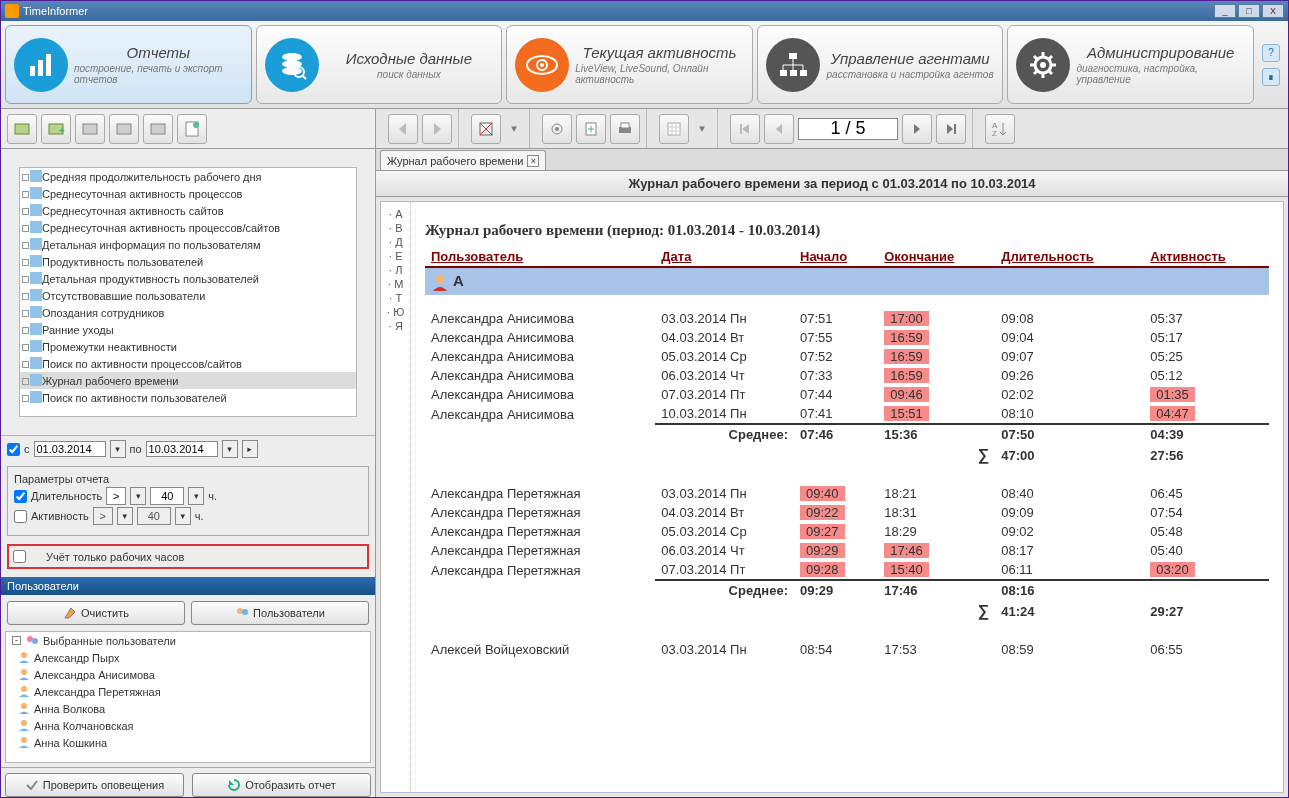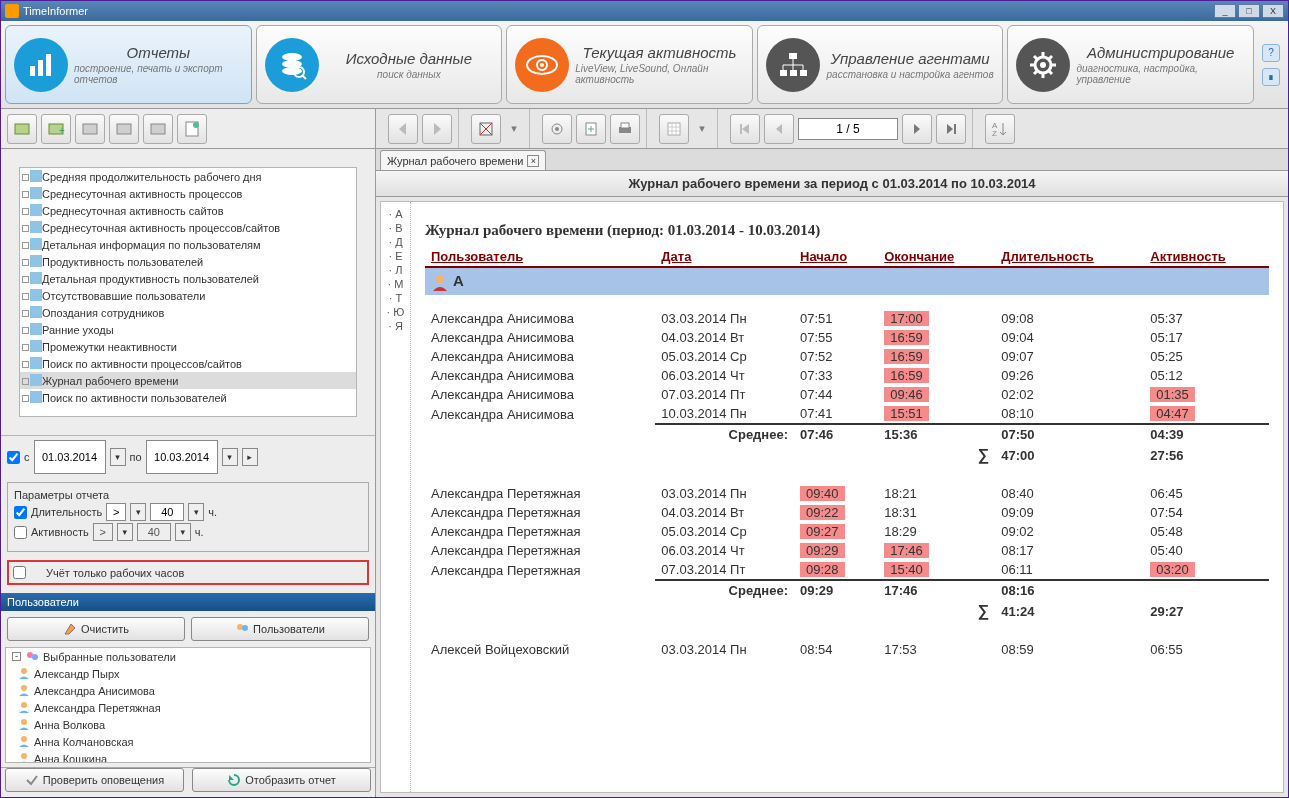--- a/index.html
+++ b/index.html
@@ -22,54 +22,54 @@
 .content{flex:1;display:flex;overflow:hidden;}
 .leftcol{width:375px;border-right:1px solid #9a9a9a;display:flex;flex-direction:column;background:#ededed;}
 .lefttoolbar{height:40px;border-bottom:1px solid #9a9a9a;display:flex;align-items:center;padding:0 6px;gap:4px;}
 .tbtn{width:30px;height:30px;border:1px solid #aaa;border-radius:3px;background:linear-gradient(#fafafa,#e2e2e2);display:flex;align-items:center;justify-content:center;color:#7a7a7a;}
 .treebox{flex:0 0 250px;overflow:auto;background:#fff;border:1px solid #b5b5b5;margin:18px;}
 .treerow{display:flex;align-items:center;height:17px;padding:0 4px 0 22px;position:relative;white-space:nowrap;cursor:pointer;}
 .treerow .dot{position:absolute;left:2px;top:6px;width:7px;height:7px;border:1px solid #999;}
 .treerow .ric{position:absolute;left:10px;top:2px;width:12px;height:12px;}
 .treerow.sel{background:#dcdcdc;}
 .daterow{padding:4px 6px;display:flex;align-items:center;gap:4px;font-size:11px;border-top:1px solid #b5b5b5;}
-.daterow input[type=text]{width:72px;height:34px;border:1px solid #888;padding:0 2px;font-size:11px;text-align:center;}
+.daterow input[type=text]{width:72px;height:16px;border:1px solid #888;padding:0 2px;font-size:11px;text-align:left;}
 .smallbtn{width:16px;height:18px;border:1px solid #888;background:#efefef;font-size:9px;line-height:16px;text-align:center;}
 .params{margin:4px 6px;border:1px solid #aaa;padding:6px 6px 8px;font-size:11px;position:relative;}
 .prow{display:flex;align-items:center;gap:4px;margin:2px 0;}
 .prow input[type=text]{width:34px;height:18px;border:1px solid #888;font-size:11px;text-align:center;}
 .highlightbox{border:2px solid #d33;padding:4px;margin:4px 6px;display:flex;align-items:center;gap:20px;}
 .sectionhdr{background:linear-gradient(#2a6caf,#174f86);color:#fff;padding:3px 6px;font-size:11px;margin-top:4px;}
 .btnrow{display:flex;gap:6px;padding:6px;}
 .winbtn{flex:1;height:24px;border:1px solid #888;border-radius:3px;background:linear-gradient(#fdfdfd,#e2e2e2);display:flex;align-items:center;justify-content:center;gap:4px;font-size:11px;cursor:pointer;}
 .usertree{flex:1;overflow:auto;background:#fff;border:1px solid #b5b5b5;margin:0 4px 4px;}
 .urow{display:flex;align-items:center;height:17px;padding-left:28px;position:relative;white-space:nowrap;}
 .urow .uic{position:absolute;left:12px;top:2px;width:12px;height:12px;}
 .rightcol{flex:1;display:flex;flex-direction:column;background:#e6e6e6;}
 .righttoolbar{height:40px;border-bottom:1px solid #9a9a9a;display:flex;align-items:center;padding:0 6px;gap:6px;}
 .rtgroup{display:flex;align-items:center;gap:4px;padding:0 6px;border-right:1px solid #bcbcbc;height:100%;}
-.pginput{width:100px;height:22px;border:1px solid #888;text-align:center;font-size:12px;}
+.pginput{width:100px;height:22px;border:1px solid #888;text-align:center;font-size:18px;}
 .tabstrip{height:22px;background:#dcdcdc;display:flex;align-items:flex-end;padding-left:4px;border-bottom:1px solid #999;}
 .tab{height:20px;border:1px solid #999;border-bottom:none;background:#f5f5f5;padding:0 6px;display:flex;align-items:center;gap:4px;font-size:11px;border-radius:3px 3px 0 0;}
 .tab .x{width:12px;height:12px;border:1px solid #888;font-size:9px;line-height:10px;text-align:center;}
 .reporthdr{height:26px;background:linear-gradient(#f5f5f5,#e0e0e0);border-bottom:1px solid #999;display:flex;align-items:center;justify-content:center;font-size:13px;font-weight:bold;color:#333;}
 .reportbody{flex:1;display:flex;overflow:hidden;background:#fff;margin:4px;border:1px solid #bbb;}
 .alphabet{width:30px;border-right:1px dotted #bbb;padding:6px 0;display:flex;flex-direction:column;align-items:center;gap:2px;font-size:11px;color:#555;}
 .alphabet span{cursor:pointer;}
 .reportinner{flex:1;overflow:auto;padding:20px 14px;}
 .rtitle{font-size:15px;font-weight:bold;margin-bottom:8px;font-family:'Times New Roman',serif;}
 .rtable{width:100%;border-collapse:collapse;font-family:'Times New Roman',serif;font-size:13px;}
 .rtable th{border-bottom:2px solid #800000;color:#800000;text-align:left;padding:2px 6px;text-decoration:underline;font-weight:bold;}
 .rtable td{padding:2px 6px;white-space:nowrap;}
 .grouprow td{background:#a7c3e8;font-weight:bold;font-size:15px;padding:4px 6px;}
 .grouprow .usric{display:inline-block;width:18px;height:18px;vertical-align:middle;margin-right:4px;}
 .red{background:#f58b8b;display:inline-block;padding:0 6px;}
 .sumrow td{border-top:2px solid #333;font-weight:bold;}
 .sigma{font-size:16px;font-weight:bold;}
-.footerrow{height:30px;border-top:1px solid #aaa;display:flex;align-items:flex-start;padding:0 4px;gap:8px;}
+.footerrow{height:30px;border-top:1px solid #aaa;display:flex;align-items:flex-end;padding:0 4px;gap:8px;}
 svg{display:block;}
 input[type=checkbox]{width:13px;height:13px;}
 </style>
 </head>
 <body>
 
 <div class="window">
 
   <div class="titlebar">
     <div class="ticon"></div>

